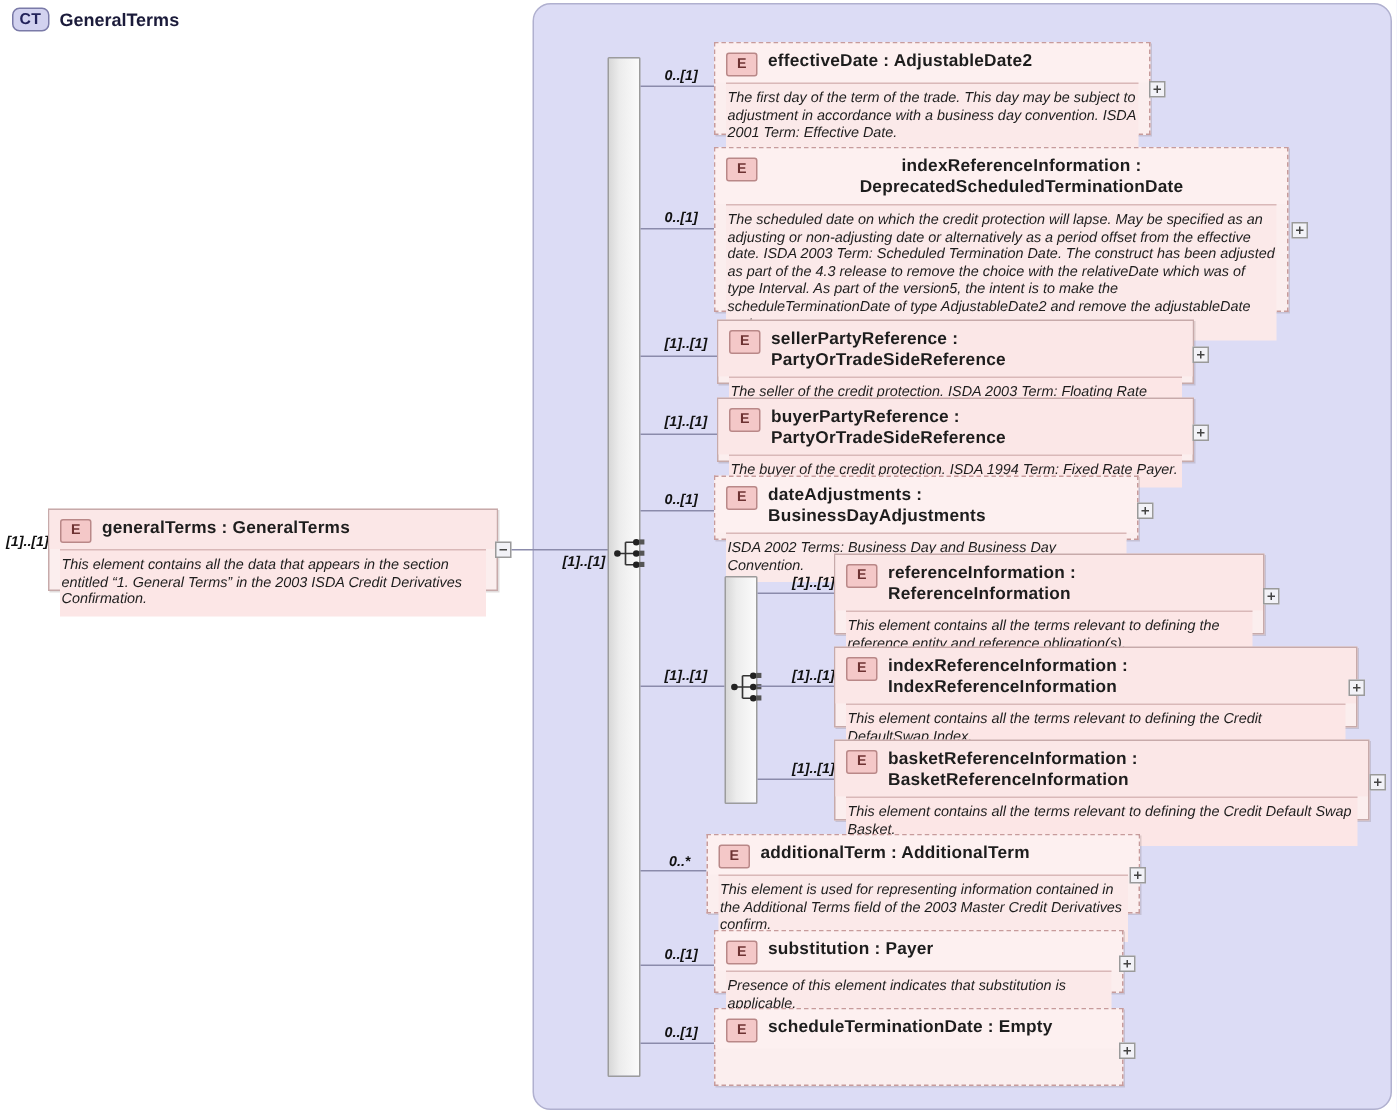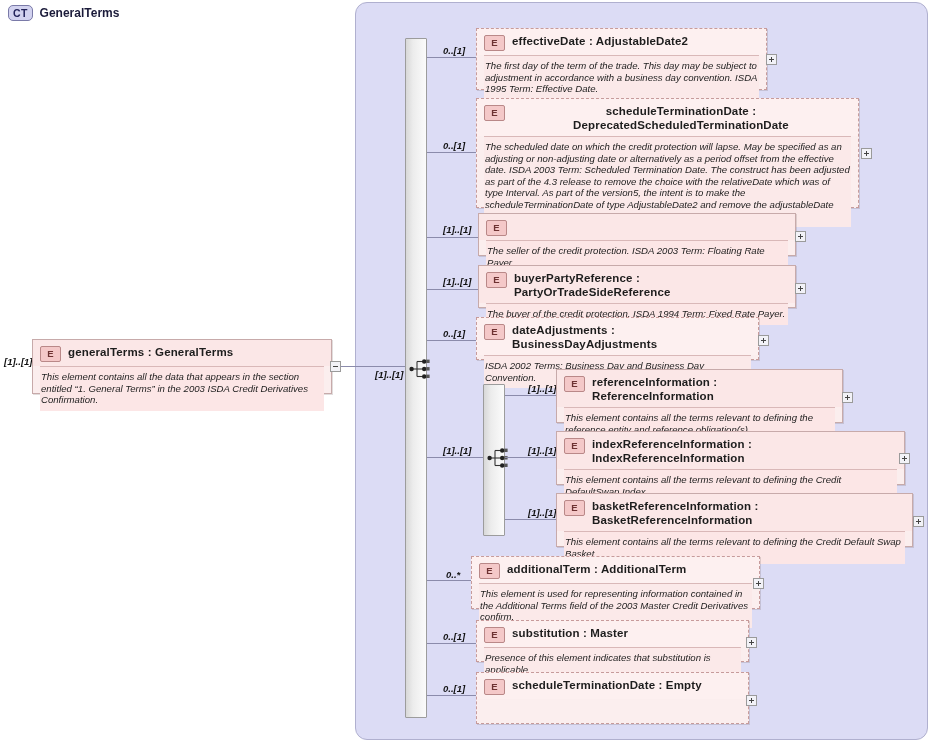--- a/index.html
+++ b/index.html
@@ -228,40 +228,41 @@
   </div>
   <div class="card" style="left:375px; top:369px;">[1]..[1]</div>
 
   <div class="hline" style="left:427px; top:57px; width:49px;"></div>
   <div class="card" style="left:443px; top:45px;">0..[1]</div>
   <div class="elem optional" style="left:476px; top:28px; width:291px; height:62px;">
     <div class="elem-head">
       <span class="e-badge">E</span>
       <span class="elem-title">effectiveDate : AdjustableDate2</span>
     </div>
-    <div class="elem-doc">The first day of the term of the trade. This day may be subject to adjustment in accordance with a business day convention. ISDA 1995 Term: Effective Date.</div>
+    <div class="elem-doc">The first day of the term of the trade. This day may be subject to adjustment in accordance with a business day convention. ISDA 2001 Term: Effective Date.</div>
   </div>
   <div class="toggle plus" style="left:766px; top:54px;"></div>
 
   <div class="hline" style="left:427px; top:152px; width:49px;"></div>
   <div class="card" style="left:443px; top:140px;">0..[1]</div>
   <div class="elem optional" style="left:476px; top:98px; width:383px; height:110px;">
     <div class="elem-head">
       <span class="e-badge">E</span>
-      <span class="elem-title center">scheduleTerminationDate : DeprecatedScheduledTerminationDate</span>
+      <span class="elem-title center">indexReferenceInformation : DeprecatedScheduledTerminationDate</span>
     </div>
     <div class="elem-doc">The scheduled date on which the credit protection will lapse. May be specified as an adjusting or non-adjusting date or alternatively as a period offset from the effective date. ISDA 2003 Term: Scheduled Termination Date. The construct has been adjusted as part of the 4.3 release to remove the choice with the relativeDate which was of type Interval. As part of the version5, the intent is to make the scheduleTerminationDate of type AdjustableDate2 and remove the adjustableDate node.</div>
   </div>
   <div class="toggle plus" style="left:861px; top:148px;"></div>
 
   <div class="hline" style="left:427px; top:237px; width:51px;"></div>
   <div class="card" style="left:443px; top:224px;">[1]..[1]</div>
   <div class="elem required" style="left:478px; top:213px; width:318px; height:43px;">
     <div class="elem-head">
       <span class="e-badge">E</span>
+      <span class="elem-title">sellerPartyReference : PartyOrTradeSideReference</span>
     </div>
     <div class="elem-doc">The seller of the credit protection. ISDA 2003 Term: Floating Rate Payer.</div>
   </div>
   <div class="toggle plus" style="left:795px; top:231px;"></div>
 
   <div class="hline" style="left:427px; top:289px; width:51px;"></div>
   <div class="card" style="left:443px; top:276px;">[1]..[1]</div>
   <div class="elem required" style="left:478px; top:265px; width:318px; height:43px;">
     <div class="elem-head">
       <span class="e-badge">E</span>
@@ -345,21 +346,21 @@
     </div>
     <div class="elem-doc">This element is used for representing information contained in the Additional Terms field of the 2003 Master Credit Derivatives confirm.</div>
   </div>
   <div class="toggle plus" style="left:753px; top:578px;"></div>
 
   <div class="hline" style="left:427px; top:643px; width:49px;"></div>
   <div class="card" style="left:443px; top:631px;">0..[1]</div>
   <div class="elem optional" style="left:476px; top:620px; width:273px; height:42px;">
     <div class="elem-head">
       <span class="e-badge">E</span>
-      <span class="elem-title">substitution : Master</span>
+      <span class="elem-title">substitution : Payer</span>
     </div>
     <div class="elem-doc">Presence of this element indicates that substitution is applicable.</div>
   </div>
   <div class="toggle plus" style="left:746px; top:637px;"></div>
 
   <div class="hline" style="left:427px; top:695px; width:49px;"></div>
   <div class="card" style="left:443px; top:683px;">0..[1]</div>
   <div class="elem optional" style="left:476px; top:672px; width:273px; height:52px;">
     <div class="elem-head">
       <span class="e-badge">E</span>

